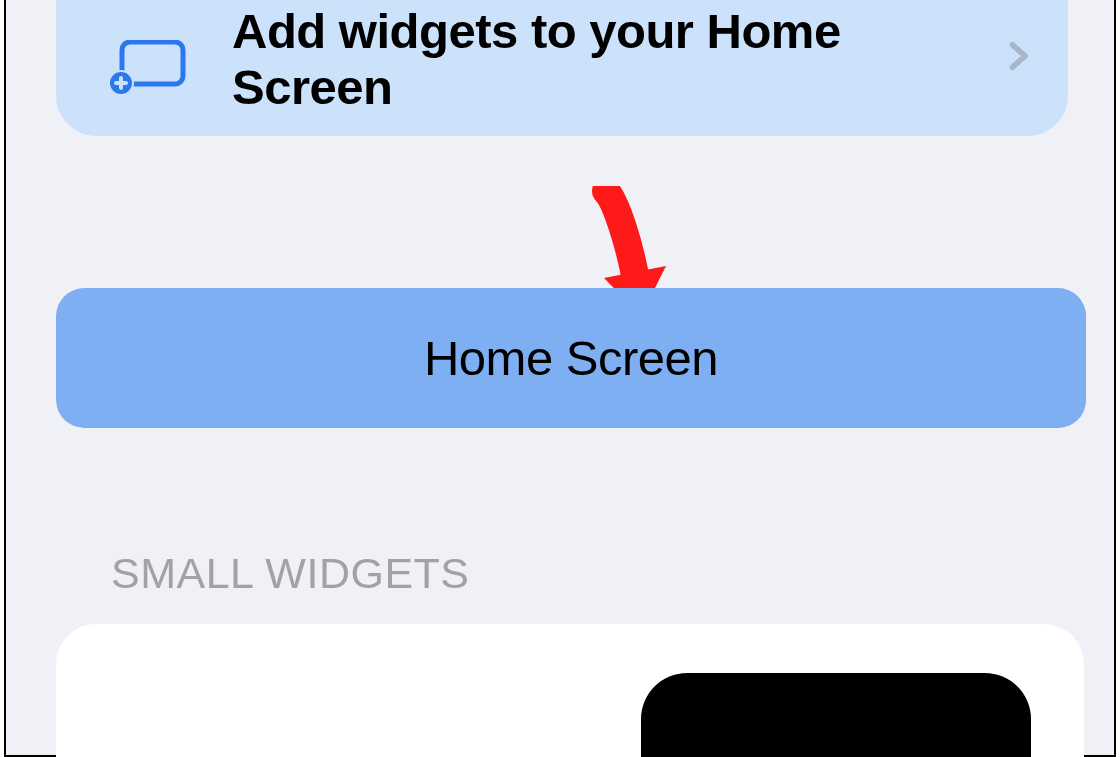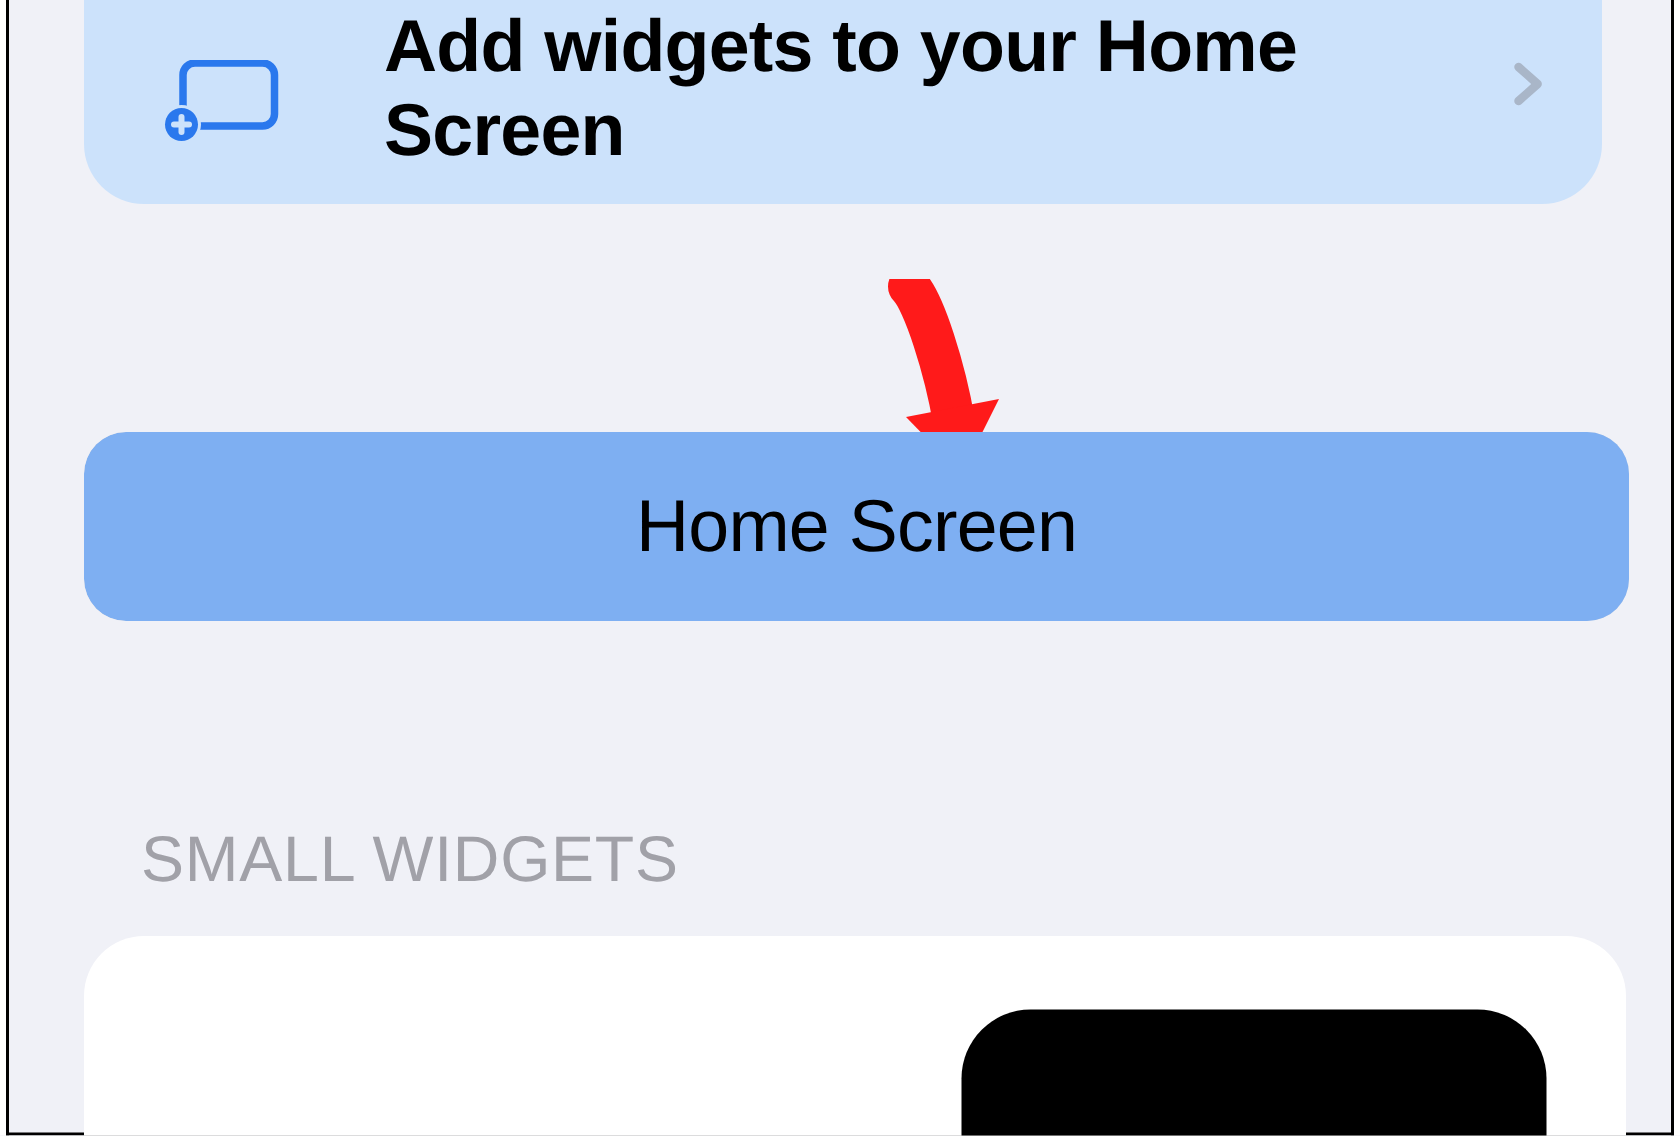--- a/index.html
+++ b/index.html
@@ -32,21 +32,20 @@
       top: 0;
       width: 1012px;
       height: 136px;
       background: #cce2fb;
       border-bottom-left-radius: 40px;
       border-bottom-right-radius: 40px;
       display: flex;
       align-items: center;
       padding-left: 50px;
       padding-right: 30px;
-      gap: 24px;
     }
     .banner-icon {
       flex: 0 0 auto;
       width: 80px;
       height: 56px;
       position: relative;
       margin-right: 46px;
     }
     .banner-icon svg {
       display: block;
@@ -78,21 +77,21 @@
       top: 186px;
       width: 94px;
       height: 150px;
       pointer-events: none;
     }
     .segmented {
       position: absolute;
       left: 50px;
       top: 288px;
       width: 1030px;
-      height: 126px;
+      height: 140px;
       background: #dbdde3;
       border-radius: 28px;
       display: flex;
       overflow: hidden;
     }
     .seg-item {
       flex: 1 1 50%;
       display: flex;
       align-items: center;
       justify-content: center;
@@ -102,21 +101,21 @@
       color: #000;
       cursor: pointer;
     }
     .seg-item.selected {
       background: #7eaff2;
       border-top-left-radius: 28px;
       border-bottom-left-radius: 28px;
     }
     .section-header {
       position: absolute;
-      left: 88px;
+      left: 105px;
       top: 549px;
       font-size: 43px;
       font-weight: 500;
       letter-spacing: 0.5px;
       color: #a1a1a8;
     }
     .widgets-card {
       position: absolute;
       left: 50px;
       top: 624px;

